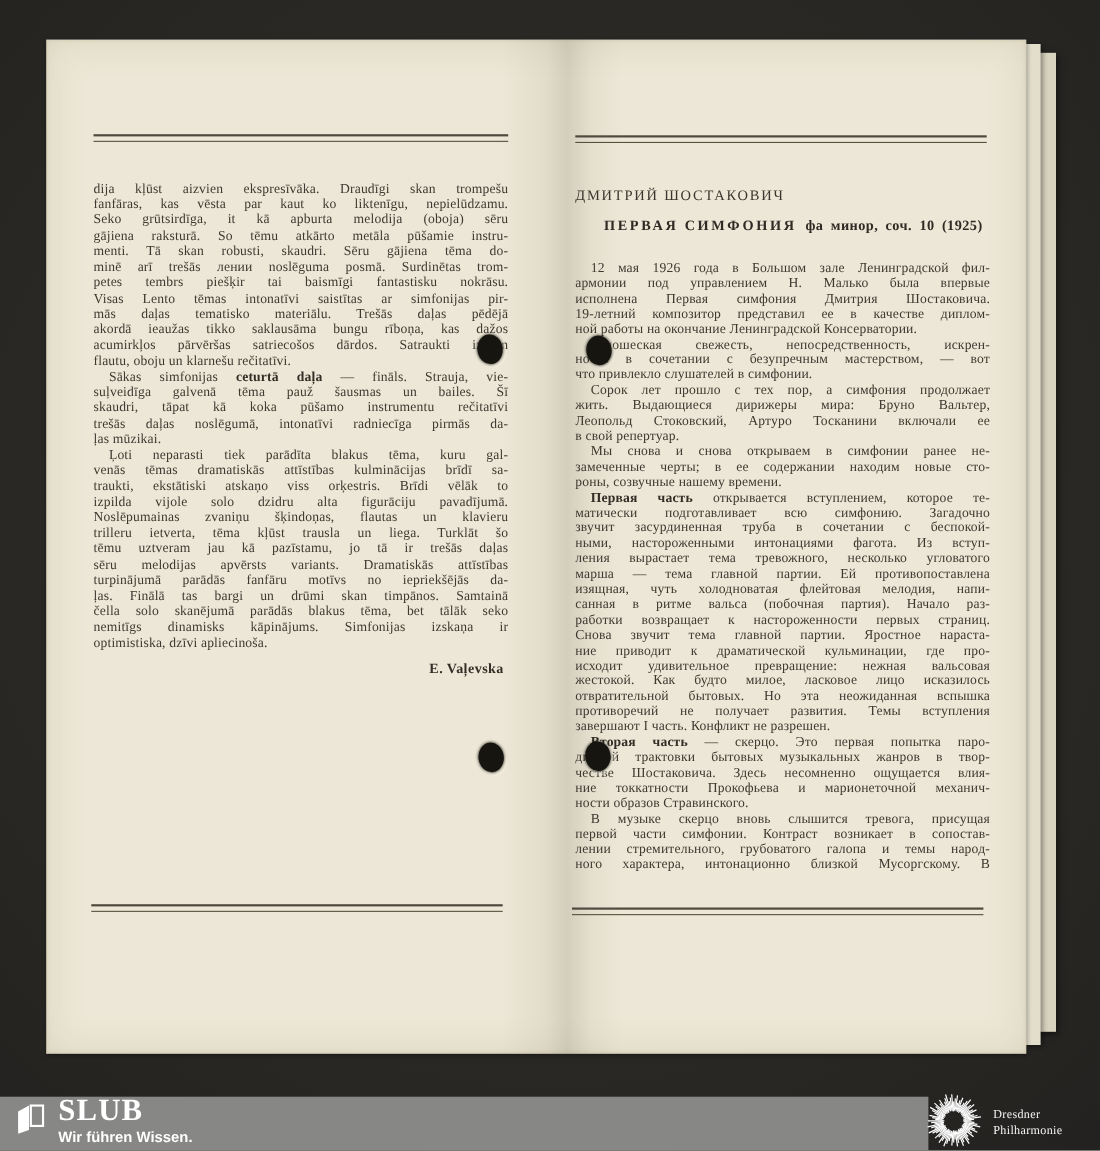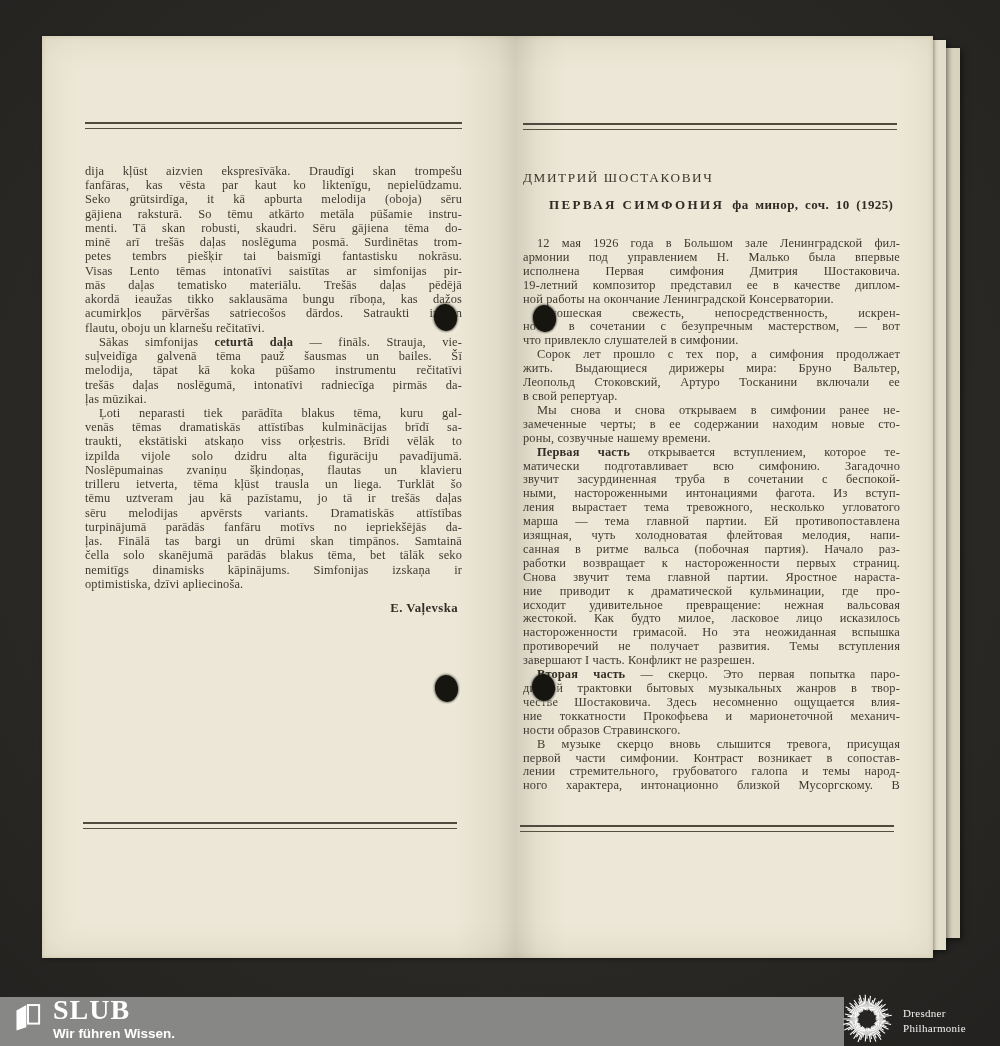--- a/index.html
+++ b/index.html
@@ -79,30 +79,30 @@
     <div class="drule rule-lb"></div>
     <div class="drule rule-rt"></div>
     <div class="drule rule-rb"></div>
 
     <div class="pagecol lp-text" id="lp-text">
         <div class="tline"><span>dija kļūst aizvien ekspresīvāka. Draudīgi skan trompešu</span></div>
         <div class="tline"><span>fanfāras, kas vēsta par kaut ko liktenīgu, nepielūdzamu.</span></div>
         <div class="tline"><span>Seko grūtsirdīga, it kā apburta melodija (oboja) sēru</span></div>
         <div class="tline"><span>gājiena raksturā. So tēmu atkārto metāla pūšamie instru-</span></div>
         <div class="tline"><span>menti. Tā skan robusti, skaudri. Sēru gājiena tēma do-</span></div>
-        <div class="tline"><span>minē arī trešās daļas noslēguma posmā. Surdinētas trom-</span></div>
+        <div class="tline"><span>minē arī trešās лении noslēguma posmā. Surdinētas trom-</span></div>
         <div class="tline"><span>petes tembrs piešķir tai baismīgi fantastisku nokrāsu.</span></div>
         <div class="tline"><span>Visas Lento tēmas intonatīvi saistītas ar simfonijas pir-</span></div>
         <div class="tline"><span>mās daļas tematisko materiālu. Trešās daļas pēdējā</span></div>
         <div class="tline"><span>akordā ieaužas tikko saklausāma bungu rīboņa, kas dažos</span></div>
         <div class="tline"><span>acumirkļos pārvēršas satriecošos dārdos. Satraukti izskan</span></div>
         <div class="tline pend"><span>flautu, oboju un klarnešu rečitatīvi.</span></div>
         <div class="tline ind"><span>Sākas simfonijas </span><span class="b">ceturtā daļa</span><span> — fināls. Strauja, vie-</span></div>
         <div class="tline"><span>suļveidīga galvenā tēma pauž šausmas un bailes. Šī</span></div>
-        <div class="tline"><span>melodija, tāpat kā koka pūšamo instrumentu rečitatīvi</span></div>
+        <div class="tline"><span>skaudri, tāpat kā koka pūšamo instrumentu rečitatīvi</span></div>
         <div class="tline"><span>trešās daļas noslēgumā, intonatīvi radniecīga pirmās da-</span></div>
         <div class="tline pend"><span>ļas mūzikai.</span></div>
         <div class="tline ind"><span>Ļoti neparasti tiek parādīta blakus tēma, kuru gal-</span></div>
         <div class="tline"><span>venās tēmas dramatiskās attīstības kulminācijas brīdī sa-</span></div>
         <div class="tline"><span>traukti, ekstātiski atskaņo viss orķestris. Brīdi vēlāk to</span></div>
         <div class="tline"><span>izpilda vijole solo dzidru alta figurāciju pavadījumā.</span></div>
         <div class="tline"><span>Noslēpumainas zvaniņu šķindoņas, flautas un klavieru</span></div>
         <div class="tline"><span>trilleru ietverta, tēma kļūst trausla un liega. Turklāt šo</span></div>
         <div class="tline"><span>tēmu uztveram jau kā pazīstamu, jo tā ir trešās daļas</span></div>
         <div class="tline"><span>sēru melodijas apvērsts variants. Dramatiskās attīstības</span></div>
@@ -140,21 +140,21 @@
         <div class="tline"><span>ными, настороженными интонациями фагота. Из вступ-</span></div>
         <div class="tline"><span>ления вырастает тема тревожного, несколько угловатого</span></div>
         <div class="tline"><span>марша — тема главной партии. Ей противопоставлена</span></div>
         <div class="tline"><span>изящная, чуть холодноватая флейтовая мелодия, напи-</span></div>
         <div class="tline"><span>санная в ритме вальса (побочная партия). Начало раз-</span></div>
         <div class="tline"><span>работки возвращает к настороженности первых страниц.</span></div>
         <div class="tline"><span>Снова звучит тема главной партии. Яростное нараста-</span></div>
         <div class="tline"><span>ние приводит к драматической кульминации, где про-</span></div>
         <div class="tline"><span>исходит удивительное превращение: нежная вальсовая</span></div>
         <div class="tline"><span>жестокой. Как будто милое, ласковое лицо исказилось</span></div>
-        <div class="tline"><span>настороженности гримасой. Но эта неожиданная вспышка</span></div>
+        <div class="tline"><span>отвратительной бытовых. Но эта неожиданная вспышка</span></div>
         <div class="tline"><span>противоречий не получает развития. Темы вступления</span></div>
         <div class="tline pend"><span>завершают I часть. Конфликт не разрешен.</span></div>
         <div class="tline ind"><span class="b">Вторая часть</span><span> — скерцо. Это первая попытка паро-</span></div>
         <div class="tline"><span>дийной трактовки бытовых музыкальных жанров в твор-</span></div>
         <div class="tline"><span>честве Шостаковича. Здесь несомненно ощущается влия-</span></div>
         <div class="tline"><span>ние токкатности Прокофьева и марионеточной механич-</span></div>
         <div class="tline pend"><span>ности образов Стравинского.</span></div>
         <div class="tline ind"><span>В музыке скерцо вновь слышится тревога, присущая</span></div>
         <div class="tline"><span>первой части симфонии. Контраст возникает в сопостав-</span></div>
         <div class="tline"><span>лении стремительного, грубоватого галопа и темы народ-</span></div>

